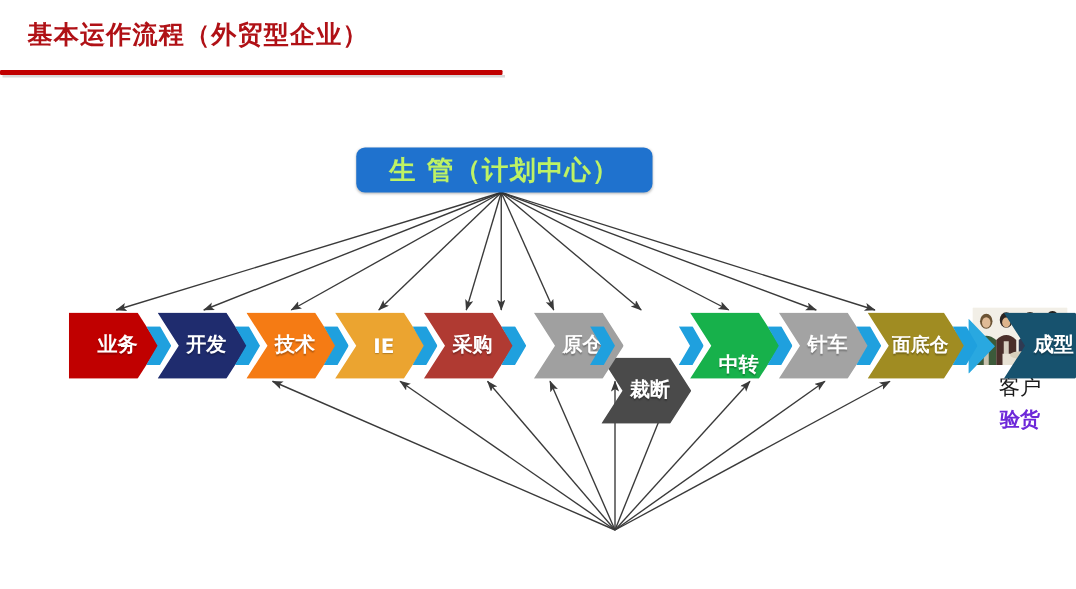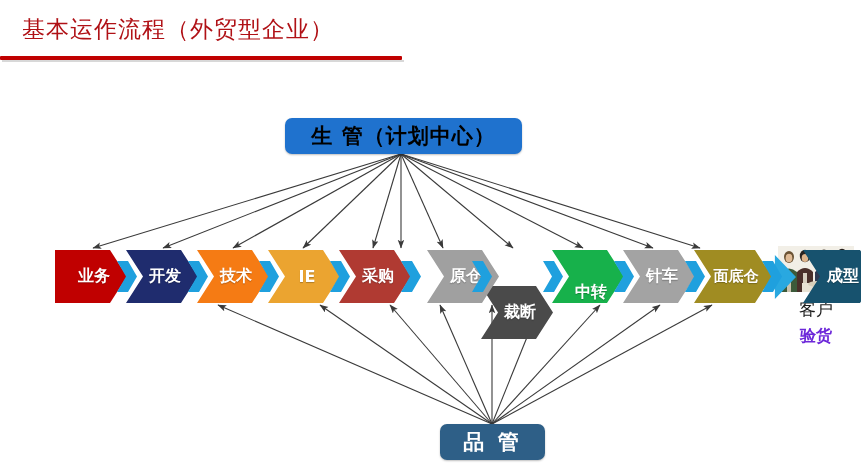--- a/index.html
+++ b/index.html
@@ -9,21 +9,21 @@
     font-family:"Liberation Sans","DejaVu Sans",sans-serif;
     overflow:hidden;
     position:relative;
   }
   #slide{position:absolute;inset:0;width:861px;height:471px;overflow:hidden;background:#fff;}
 
   
   #title-block{position:absolute;left:0;top:8px;width:861px;height:52px;}
   #page-title{
     position:absolute;left:22px;top:6px;
-    font-size:23px;font-weight:normal;color:#B01116;
+    font-size:20px;font-weight:bold;color:#B01116;
     letter-spacing:1px;white-space:nowrap;
     font-family:"DejaVu Sans","Liberation Sans",sans-serif;
   }
   #title-rule{
     position:absolute;left:0;top:48px;width:402px;height:4px;
     background:#C00000;border-radius:1px;
   }
   #title-rule-shadow{
     position:absolute;left:2px;top:52px;width:402px;height:2px;
     background:#d8d8d8;
@@ -33,21 +33,21 @@
   #arrows{position:absolute;left:0;top:0;width:861px;height:471px;pointer-events:none;}
 
   
   #top-box{
     position:absolute;left:285px;top:118px;width:237px;height:36px;
     background:#1F72CE;border-radius:7px;
     display:flex;align-items:center;justify-content:center;
     box-shadow:0 1px 2px rgba(0,0,0,.25);
   }
   #top-box .lbl{
-    color:#000000;font-size:21px;font-weight:bold;letter-spacing:1px;
+    color:#bef264;font-size:21px;font-weight:bold;letter-spacing:1px;
     font-family:"DejaVu Sans","Liberation Sans",sans-serif;
   }
 
   
   #bottom-box{
     position:absolute;left:440px;top:424px;width:105px;height:36px;
     background:#2E5F87;border-radius:7px;
     display:flex;align-items:center;justify-content:center;
     box-shadow:0 1px 2px rgba(0,0,0,.25);
   }
@@ -258,16 +258,13 @@
       <path d="M56 46 L56 25 Q64 17 72 25 L72 46 Z" fill="#27282c"></path>
       <path d="M62 46 L62 26 L66 26 L66 46 Z" fill="#cfc8b8"></path>
 
       <rect x="24" y="37" width="30" height="9" fill="#e8e2d4"></rect>
       <ellipse cx="39" cy="38" rx="9" ry="3" fill="#d8cfbb"></ellipse>
     </svg>
   </div>
   <div id="cust-label">客户</div>
   <div id="cust-sub" style="color: #6d28d9;">验货</div>
 
-<div id="bottom-box" style="background: rgb(46, 95, 135);">
-      <span class="lbl">品 管</span>
-    </div>
   </div>
 
 </body></html>

